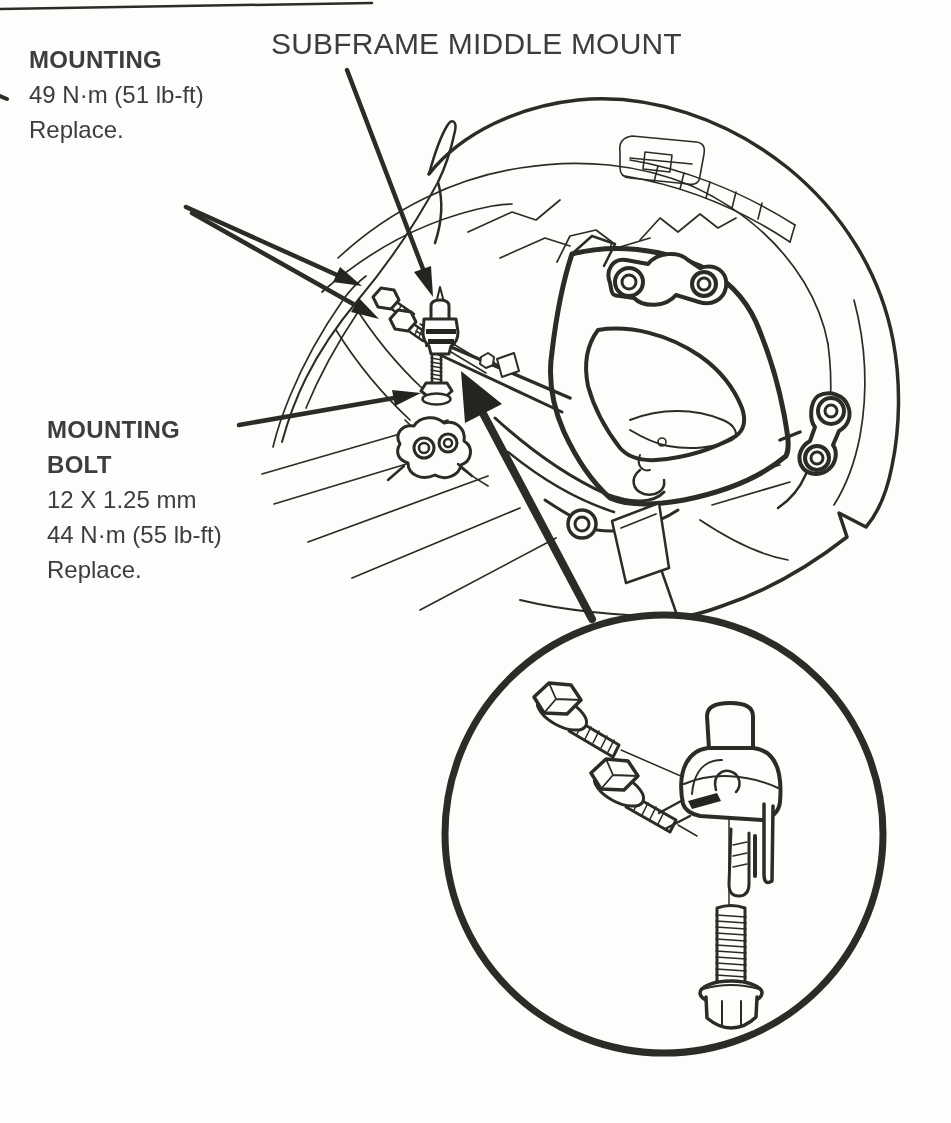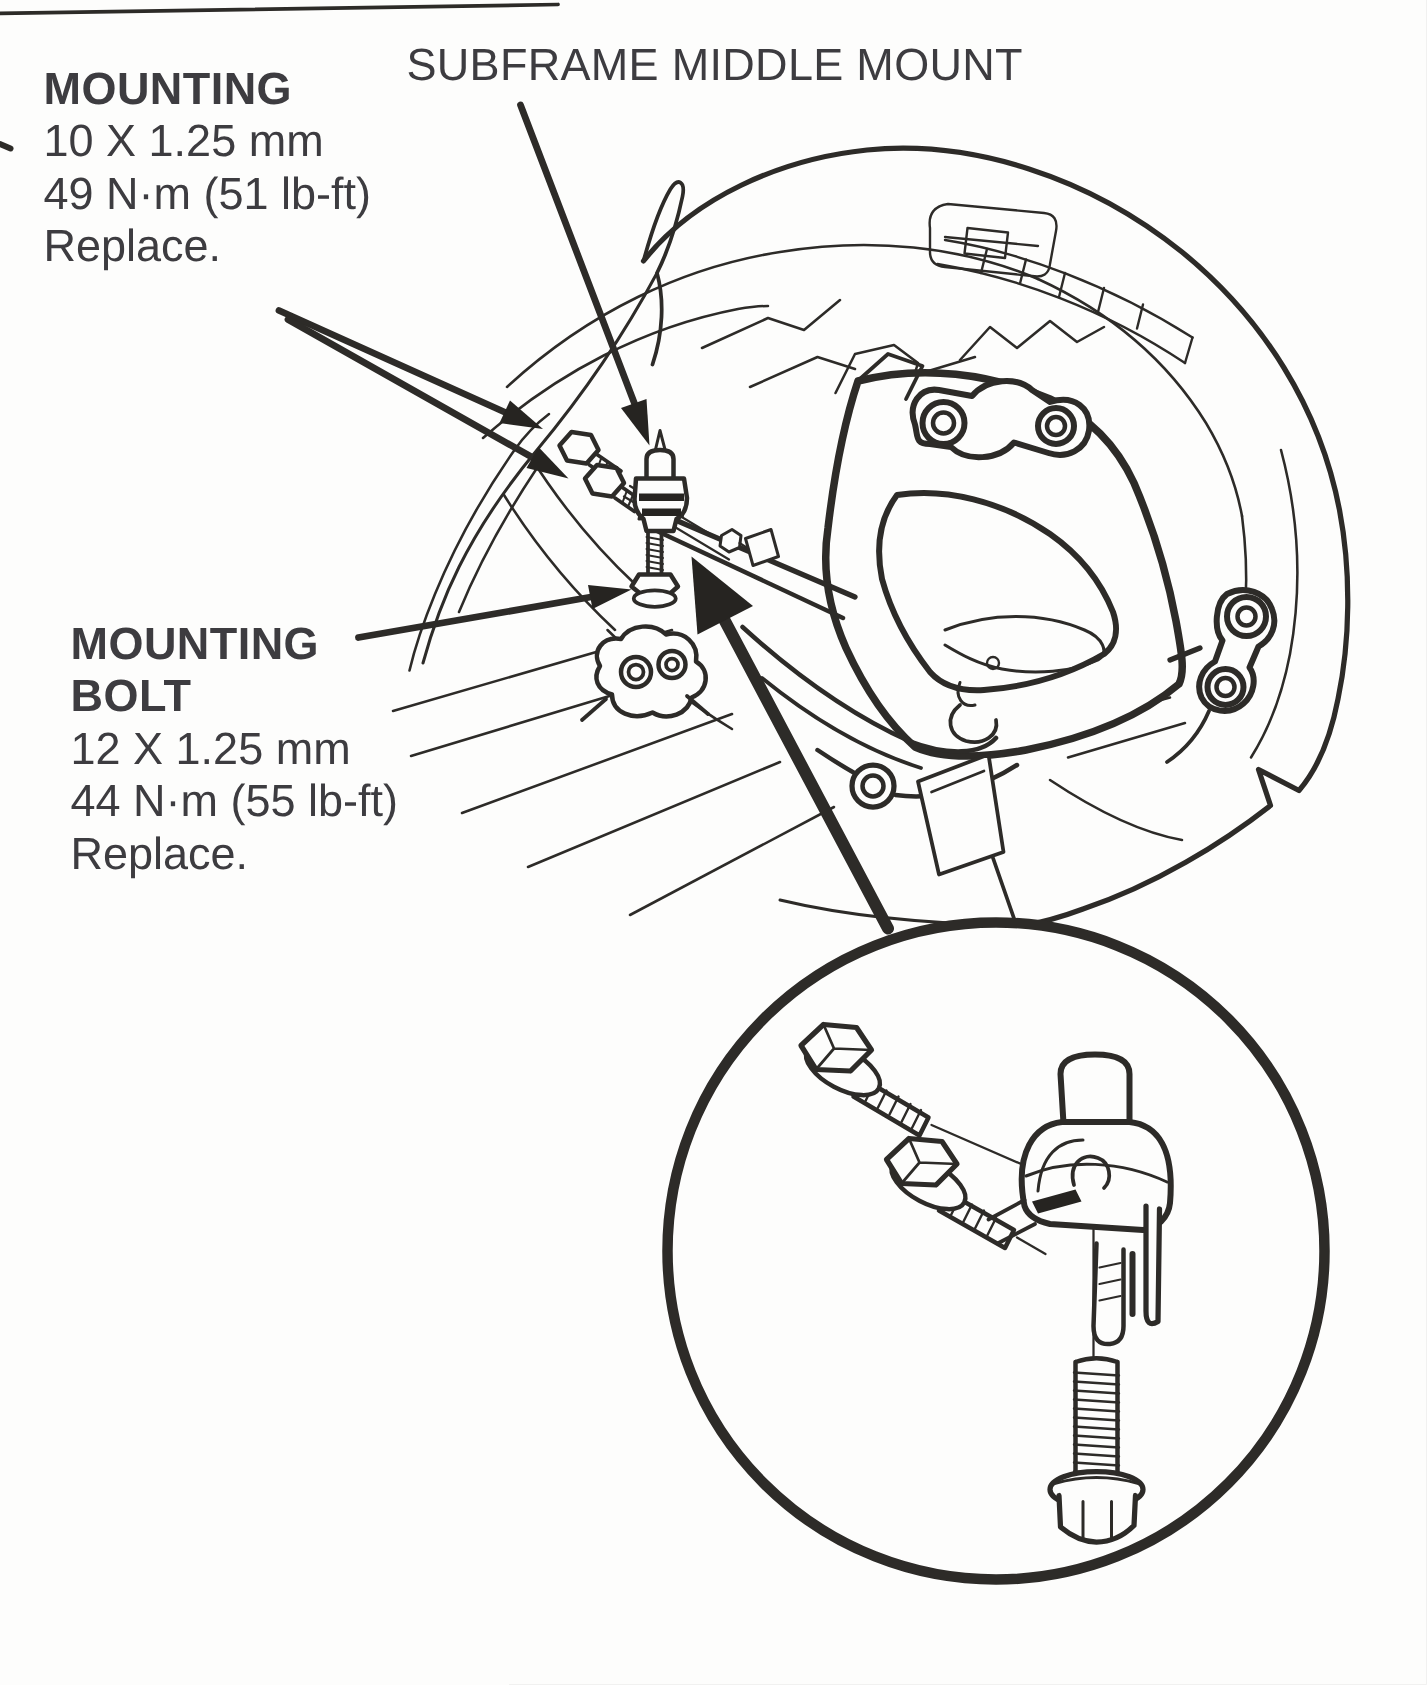--- a/index.html
+++ b/index.html
@@ -5,21 +5,21 @@
   html,body{margin:0;padding:0;background:#e8e8e8;}
   .page{
     position:relative;width:951px;height:1123px;background:#fdfdfc;
     font-family:"Liberation Sans","DejaVu Sans",sans-serif;overflow:hidden;
   }
   svg{position:absolute;left:0;top:0;}
   svg *{stroke-linecap:round;stroke-linejoin:round;}
   .ln{stroke:#2d2b28;fill:none;}
   .wht{stroke:#2d2b28;fill:#fdfdfc;}
   .ink{fill:#262421;stroke:none;}
-  .txt{position:absolute;color:#3d3c40;line-height:35px;font-size:30px;white-space:nowrap;}
+  .txt{position:absolute;color:#3d3c40;line-height:35px;font-size:24px;white-space:nowrap;}
   .txt .b{font-weight:bold;letter-spacing:.3px;}
   .title{position:absolute;left:271px;top:27px;color:#3d3c40;font-size:30px;font-weight:normal;letter-spacing:.2px;white-space:nowrap;}
 </style>
 </head>
 <body>
 
 <div class="page">
 
 <svg width="951" height="1123" viewBox="0 0 951 1123">
 
@@ -243,21 +243,20 @@
       <path class="wht" stroke-width="3.5" d="M 706,997 L 707,1018 Q 719,1028 731,1028 Q 745,1028 756,1017 L 757,997"></path>
       <path class="ln" stroke-width="2" d="M 722,1001 L 722,1026 M 741,1001 L 741,1025"></path>
     </g>
   </g>
 </svg>
 
   <div class="title">SUBFRAME MIDDLE MOUNT</div>
 
   <div class="txt" style="left:29px;top:42px">
     <div class="b">MOUNTING</div>
-    <div>10 X 1.25 mm</div>
     <div>49 N·m (51 lb-ft)</div>
     <div>Replace.</div>
   </div>
 
   <div class="txt" style="left:47px;top:412px">
     <div class="b">MOUNTING</div>
     <div class="b">BOLT</div>
     <div>12 X 1.25 mm</div>
     <div>44 N·m (55 lb-ft)</div>
     <div>Replace.</div>

